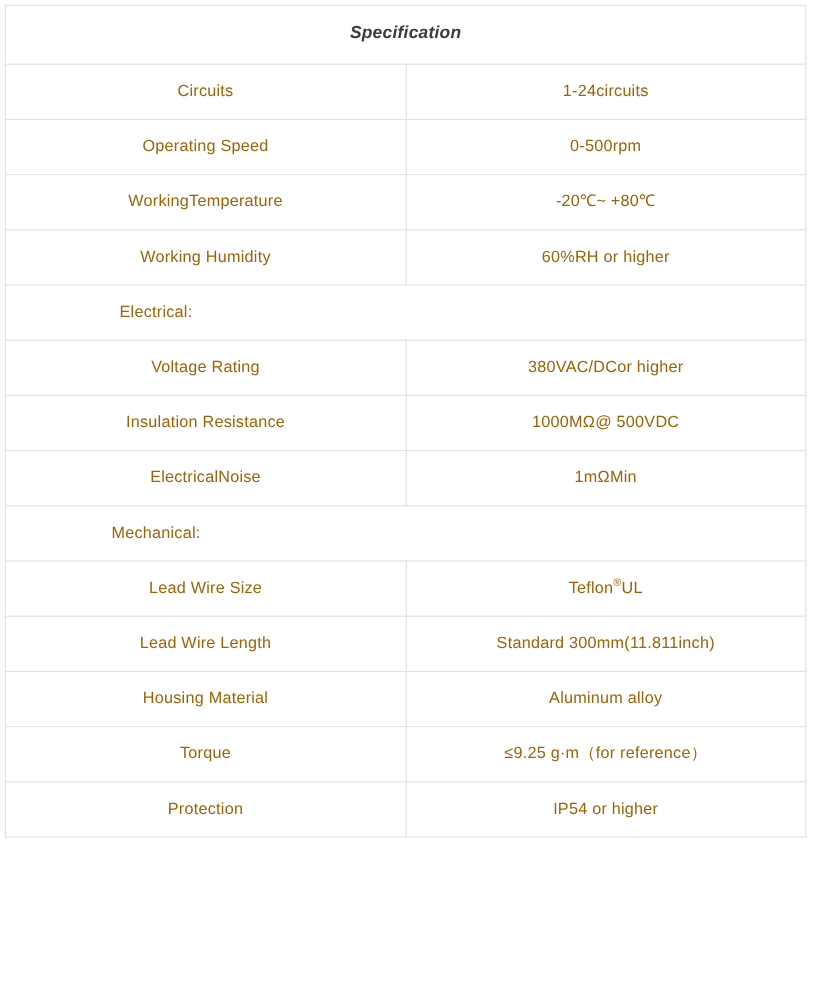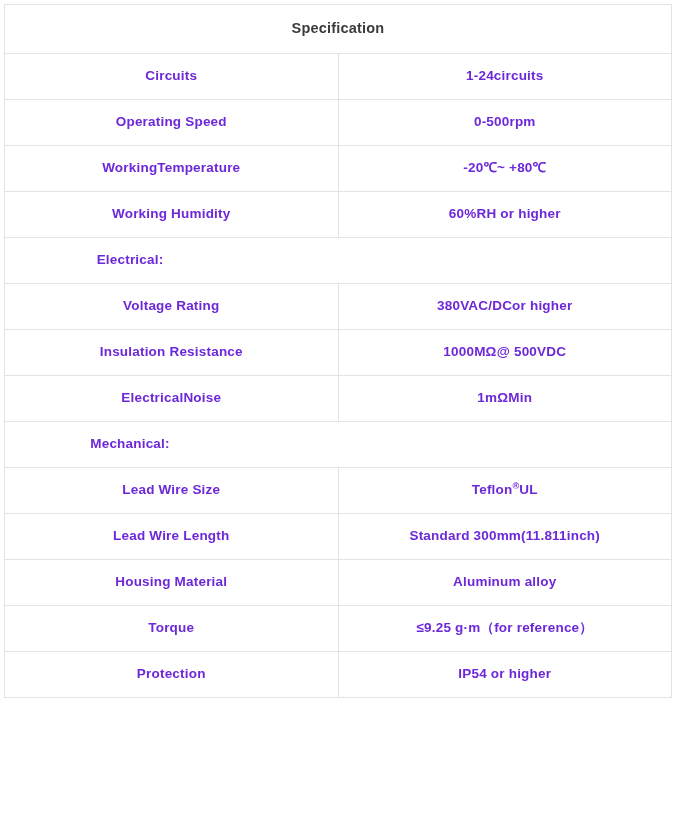--- a/index.html
+++ b/index.html
@@ -19,30 +19,30 @@
     margin: 4px 0 0 4px;
     border-collapse: collapse;
     table-layout: fixed;
   }
   .spec-table td {
     border: 1px solid #e3e3e3;
     padding: 0;
     vertical-align: middle;
     text-align: center;
     font-size: 13.5px;
-    color: #6d28d9;
+    color: #a16207;
     letter-spacing: 0.2px;
     line-height: 1.35;
-    font-weight: bold;
   }
   .row-title td {
     height: 48px;
     font-weight: bold;
     font-size: 14.5px;
     color: #3c3c3c;
+    font-style: italic;
   }
   .row-normal td {
     height: 45px;
   }
   .row-section td {
     height: 45px;
     text-align: left;
     padding-left: 2px;
   }
   .section-label {

